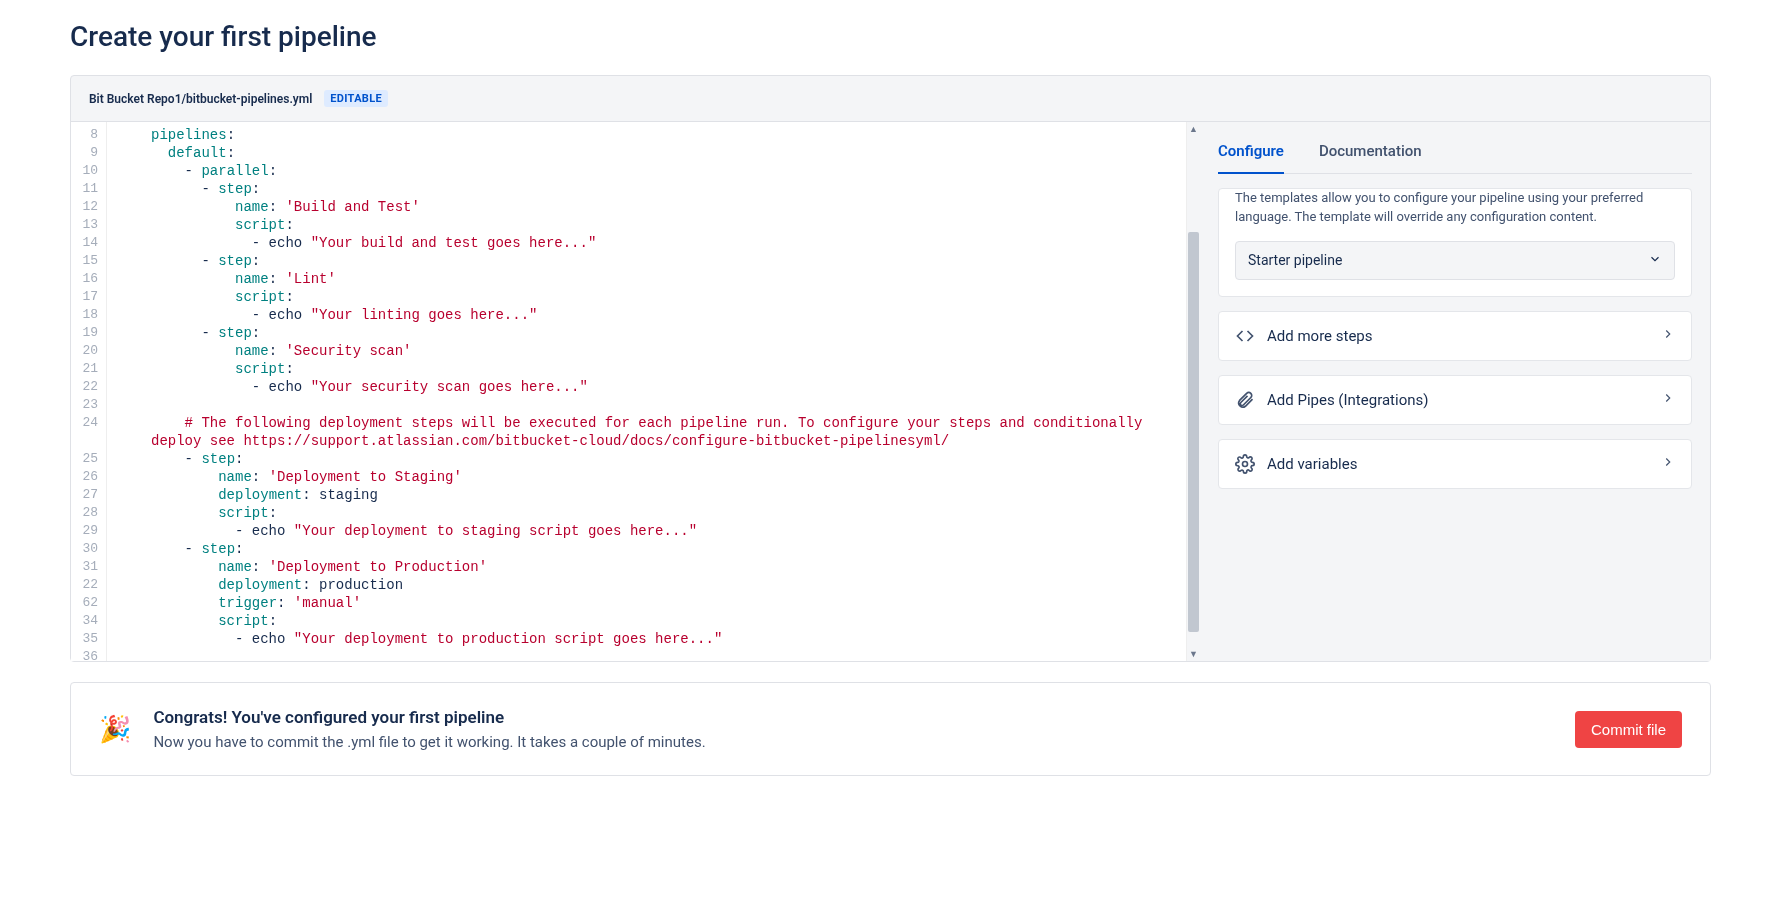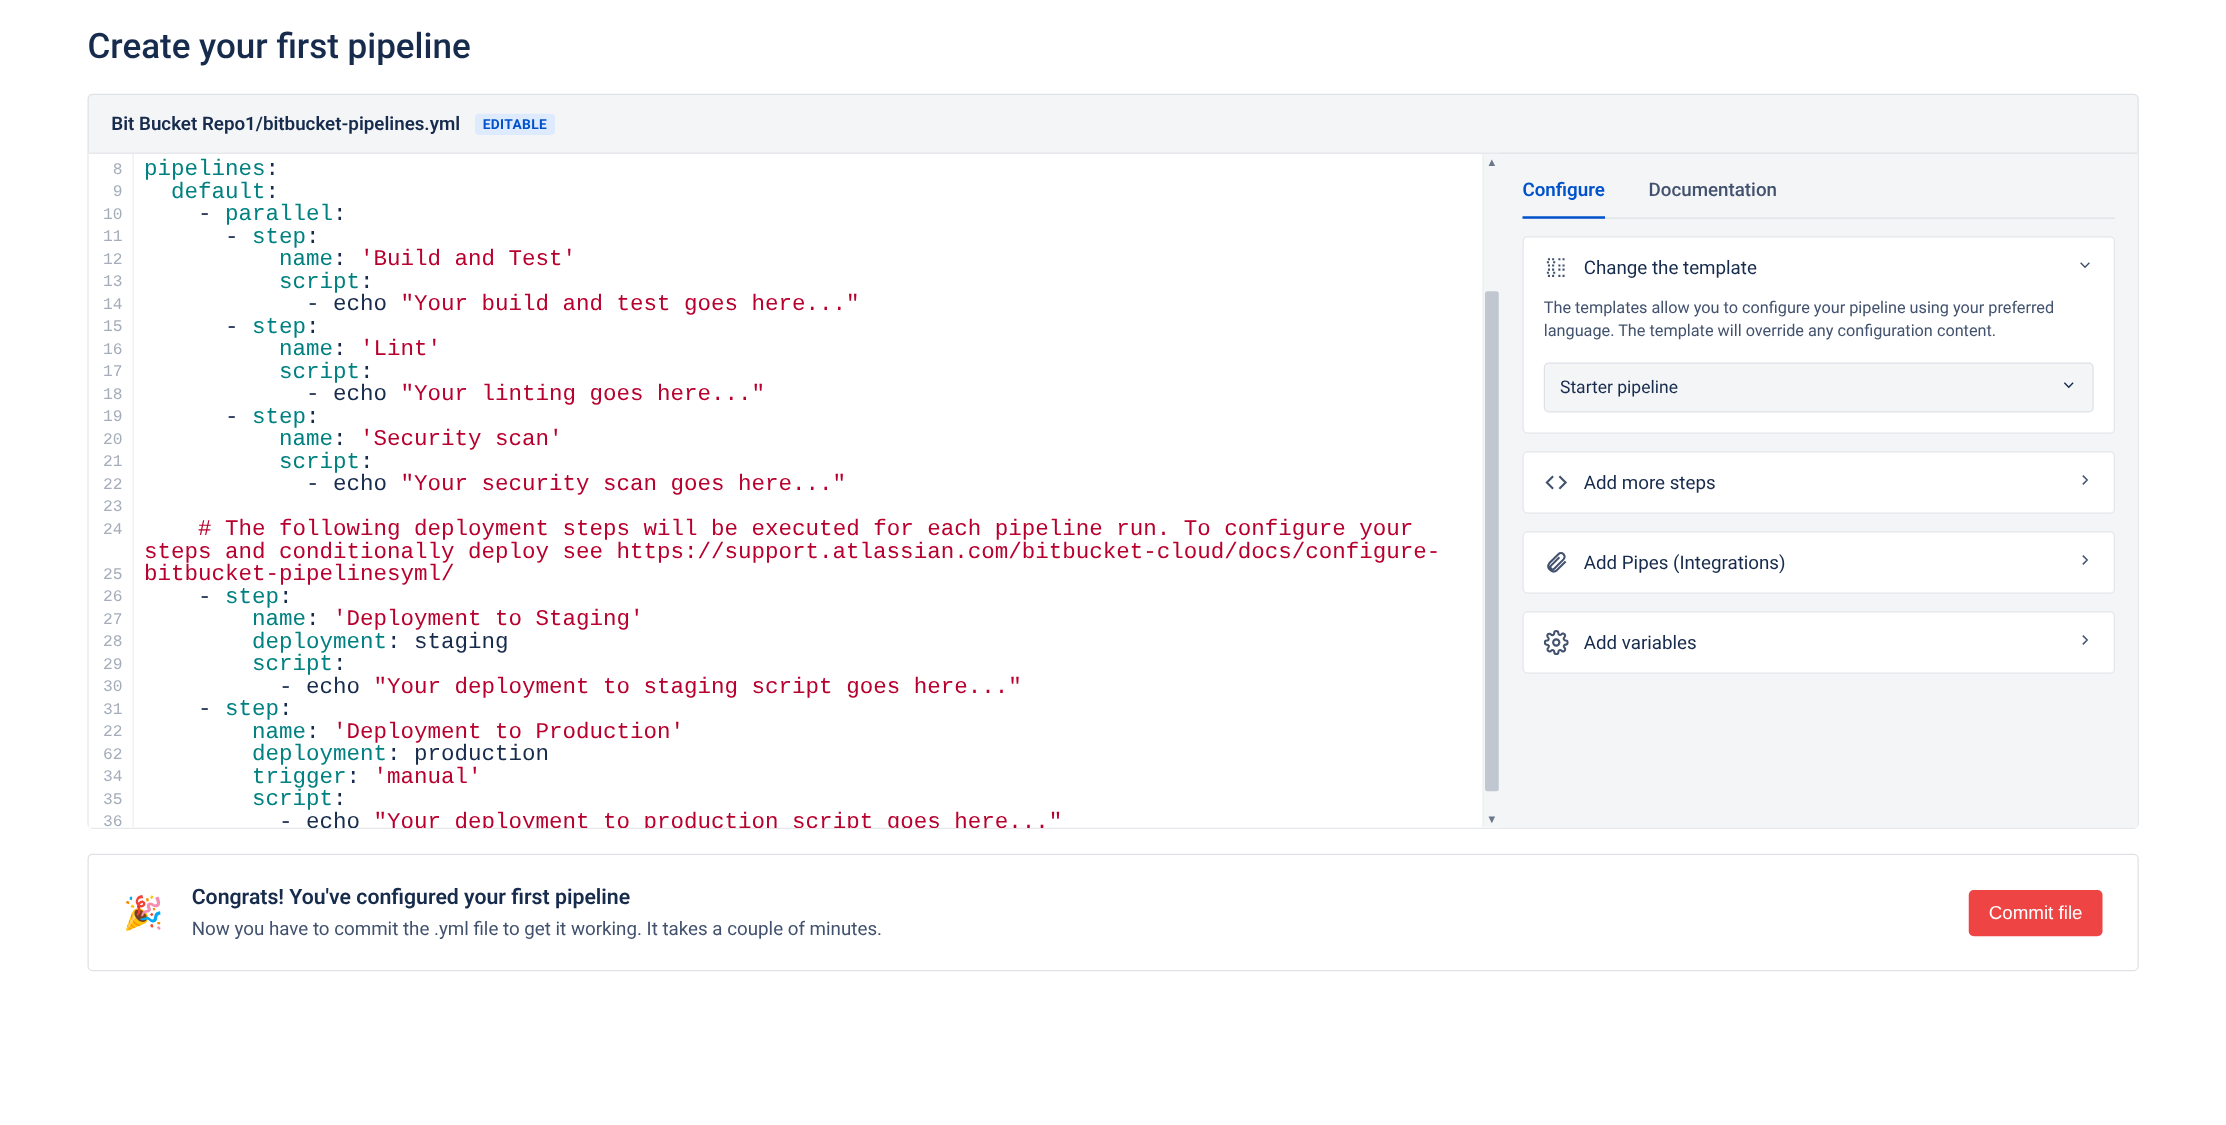--- a/index.html
+++ b/index.html
@@ -24,21 +24,21 @@
     background: #f4f5f7;
   }
   .panel-header {
     padding: 14px 18px;
     display: flex;
     align-items: center;
     gap: 12px;
   }
   .file-path {
     font-weight: 600;
-    font-size: 15px;
+    font-size: 12px;
     color: #172b4d;
   }
   .badge {
     background: #deebff;
     color: #0052cc;
     font-size: 11px;
     font-weight: 700;
     padding: 2px 6px;
     border-radius: 3px;
     letter-spacing: 0.3px;
@@ -65,26 +65,27 @@
     padding: 4px 8px 4px 4px;
     user-select: none;
     line-height: 18px;
     border-right: 1px solid #eee;
     width: 36px;
   }
   .code {
     flex: 1;
     padding: 4px 8px;
     font-family: "SFMono-Regular", Consolas, "Liberation Mono", Menlo, monospace;
-    font-size: 18px;
+    font-size: 14px;
     line-height: 18px;
     white-space: pre;
     overflow: auto;
     color: #172b4d;
     position: relative;
+    margin-left: 36px;
   }
   .code .ln { display: block; height: 18px; }
   .tok-key { color: #008080; }
   .tok-str { color: #b8002e; }
   .tok-comment { color: #b8002e; }
   .tok-val { color: #172b4d; }
   .scrollbar {
     width: 14px;
     background: #f4f5f7;
     border-left: 1px solid #eee;
@@ -262,33 +263,20 @@
         </div>
       </div>
 
       <div class="sidebar">
         <div class="tabs" id="tabs">
             <div class="tab active">Configure</div>
             <div class="tab">Documentation</div>
           </div>
 
         <div class="card">
-          <div class="card-head">
-            <span class="icon">
-              <svg width="20" height="20" viewBox="0 0 24 24" fill="none" stroke="currentColor" stroke-width="2">
-                <path d="M4 4h6v6H4zM14 4h6M14 10h6M4 14h6v6H4zM14 14h6M14 20h6" stroke-dasharray="2 2"></path>
-              </svg>
-            </span>
-            <span class="title">Change the template</span>
-            <span class="chev">
-              <svg width="14" height="14" viewBox="0 0 24 24" fill="none" stroke="currentColor" stroke-width="2">
-                  <polyline points="6 9 12 15 18 9"></polyline>
-                </svg>
-            </span>
-          </div>
           <div class="card-body">
             <p>The templates allow you to configure your pipeline using your preferred language. The template will override any configuration content.</p>
             <div class="select">
               <span>Starter pipeline</span>
               <span>
                 <svg width="14" height="14" viewBox="0 0 24 24" fill="none" stroke="currentColor" stroke-width="2">
                     <polyline points="6 9 12 15 18 9"></polyline>
                   </svg>
               </span>
             </div>

